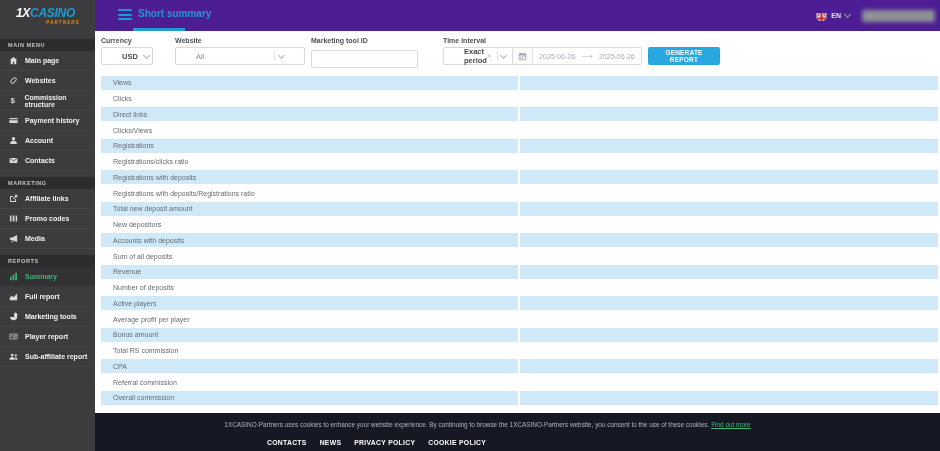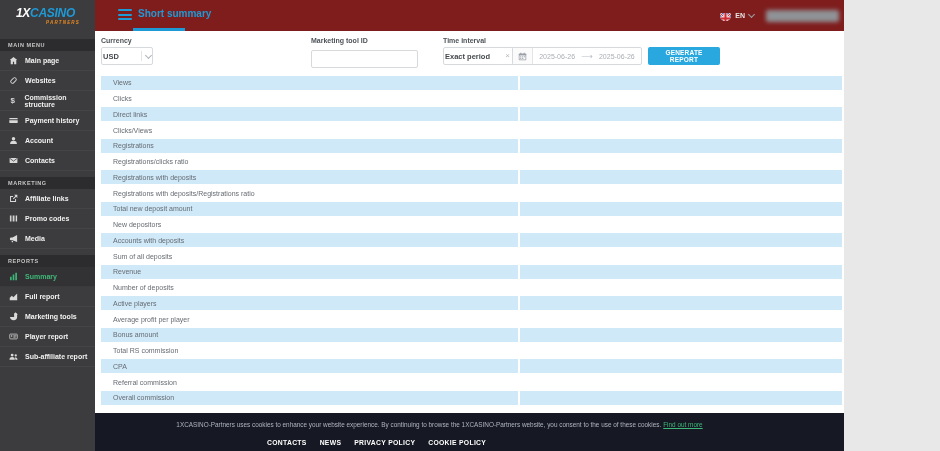--- a/index.html
+++ b/index.html
@@ -1,16 +1,16 @@
 <!DOCTYPE html>
 <html><head>
 <meta charset="utf-8">
 <style>
   html,body{margin:0;padding:0;background:#e8e8e8;}
-  .app{position:relative;width:844px;height:451px;overflow:hidden;background:#fff;
+  .app{position:relative;width:940px;height:451px;overflow:hidden;background:#fff;
        font-family:"Liberation Sans",sans-serif;-webkit-font-smoothing:antialiased;}
 
   
   .sidebar{position:absolute;left:0;top:0;width:95px;height:451px;background:var(--sidebar-bg);z-index:3;}
   .logo{padding:7px 0 0 16px;width:64px;cursor:pointer;}
   .logo-line{font-style:italic;font-weight:800;font-size:12px;line-height:13px;letter-spacing:-.3px;white-space:nowrap;}
   .logo-line .l1{color:#ffffff;}
   .logo-line .l2{color:var(--accent);}
   .logo-sub{color:var(--brand-orange);font-size:4.5px;font-weight:700;letter-spacing:1.2px;text-align:right;font-style:italic;}
   .sb-nav{position:absolute;left:0;top:31px;right:0;}
@@ -18,39 +18,39 @@
               font-weight:700;letter-spacing:.6px;padding-left:8px;margin-top:6px;}
   .sb-section:first-child{margin-top:8px;}
   .sb-item{display:flex;align-items:center;height:19px;padding-left:8px;gap:7px;color:#f1f1f1;
            font-size:7px;font-weight:600;cursor:pointer;border-bottom:1px solid rgba(255,255,255,.045);}
   .sb-item .sb-icon{width:10px;display:flex;justify-content:center;align-items:center;color:#d9d9d9;}
   .sb-item.active{background:rgba(0,0,0,.16);color:var(--green);}
   .sb-item.active .sb-icon{color:var(--green);}
   .char-ic{font-size:8px;font-weight:700;line-height:8px;}
 
   
-  .topbar{position:absolute;left:95px;top:0;right:0;height:31px;background:#7f1d1d;z-index:2;text-decoration:underline;}
+  .topbar{position:absolute;left:95px;top:0;right:0;height:31px;background:#4c1d95;z-index:2;text-decoration:underline;}
   .hamburger{position:absolute;left:23px;top:9px;width:14px;cursor:pointer;display:block;}
   .hamburger i{display:block;height:2px;background:var(--accent);border-radius:1px;margin-bottom:2.5px;}
   .page-title{position:absolute;left:43px;top:8px;color:var(--accent);font-size:10px;font-weight:700;}
   .title-underline{position:absolute;left:38px;bottom:0;width:52px;height:3px;background:var(--accent);}
   .top-right{position:absolute;right:5px;top:0;height:31px;display:flex;align-items:center;gap:4px;}
   .flag{width:11px;height:11px;border-radius:50%;overflow:hidden;display:inline-block;flex:none;}
   .lang{color:#e6e6e6;font-size:7px;font-weight:700;cursor:pointer;}
   .chev{display:inline-block;width:4px;height:4px;border-right:1.2px solid #9aa1a7;border-bottom:1.2px solid #9aa1a7;
         transform:rotate(45deg);margin-top:-2px;flex:none;}
   .chev.dk{border-color:#aeb4b9;}
   .user-blur{width:73px;height:12px;background:#8f9296;border-radius:2px;filter:blur(2px);margin-left:8px;cursor:pointer;}
 
   
   .content{position:absolute;left:95px;top:31px;right:0;bottom:38px;background:#fff;}
   .fgroup{position:absolute;top:5px;}
   .fgroup .flabel{display:block;color:#4d5257;font-size:7px;font-weight:600;line-height:9px;margin-bottom:2px;}
   .ctrl{box-sizing:border-box;height:18px;border:1px solid #d7dadd;border-radius:2px;background:#fff;
-        display:flex;align-items:center;padding:0 1px;cursor:pointer;}
+        display:flex;align-items:center;padding:0 20px;cursor:pointer;}
   .sel-val{flex:1;font-size:7.5px;font-weight:600;color:#45494d;}
   .sel-val.muted{color:#8b9197;font-weight:400;}
   .sel-x{color:#b4bac0;font-size:8px;margin-right:3px;line-height:8px;}
   .sel-sep{width:1px;height:10px;background:#e2e5e7;margin:0 4px 0 2px;}
   .txt-input{box-sizing:border-box;width:100%;height:18px;border:1px solid #d7dadd;border-radius:2px;
              padding:0 5px;font-size:7.5px;color:#45494d;outline:none;}
   .datebox{position:absolute;top:16px;left:417px;width:130px;height:18px;box-sizing:border-box;
            border:1px solid #d7dadd;border-radius:2px;display:flex;align-items:center;background:#fff;}
   .cal-cell{width:19px;align-self:stretch;border-right:1px solid #e2e5e7;display:flex;align-items:center;
             justify-content:center;background:#fbfbfc;cursor:pointer;}
@@ -237,20 +237,28 @@
 
     <div class="fgroup" style="left:6px;width:52px;">
       <label class="flabel">Currency</label>
       <div class="ctrl">
         <span class="sel-val">USD</span>
         <span class="sel-sep"></span>
         <span class="chev dk"></span>
       </div>
     </div>
 
+    <div class="fgroup" style="left:80px;width:130px;">
+      <label class="flabel">Website</label>
+      <div class="ctrl">
+        <span class="sel-val muted">All</span>
+        <span class="sel-sep"></span>
+        <span class="chev dk"></span>
+      </div>
+    </div>
 
     <div class="fgroup" style="left:216px;width:107px;">
       <label class="flabel">Marketing tool ID</label>
       <input class="txt-input" type="text" value="" style="">
     </div>
 
     <div class="fgroup" style="left:328px;width:84px;margin-left:20px;">
       <label class="flabel">Time interval</label>
       <div class="ctrl">
         <span class="sel-val">Exact period</span>

